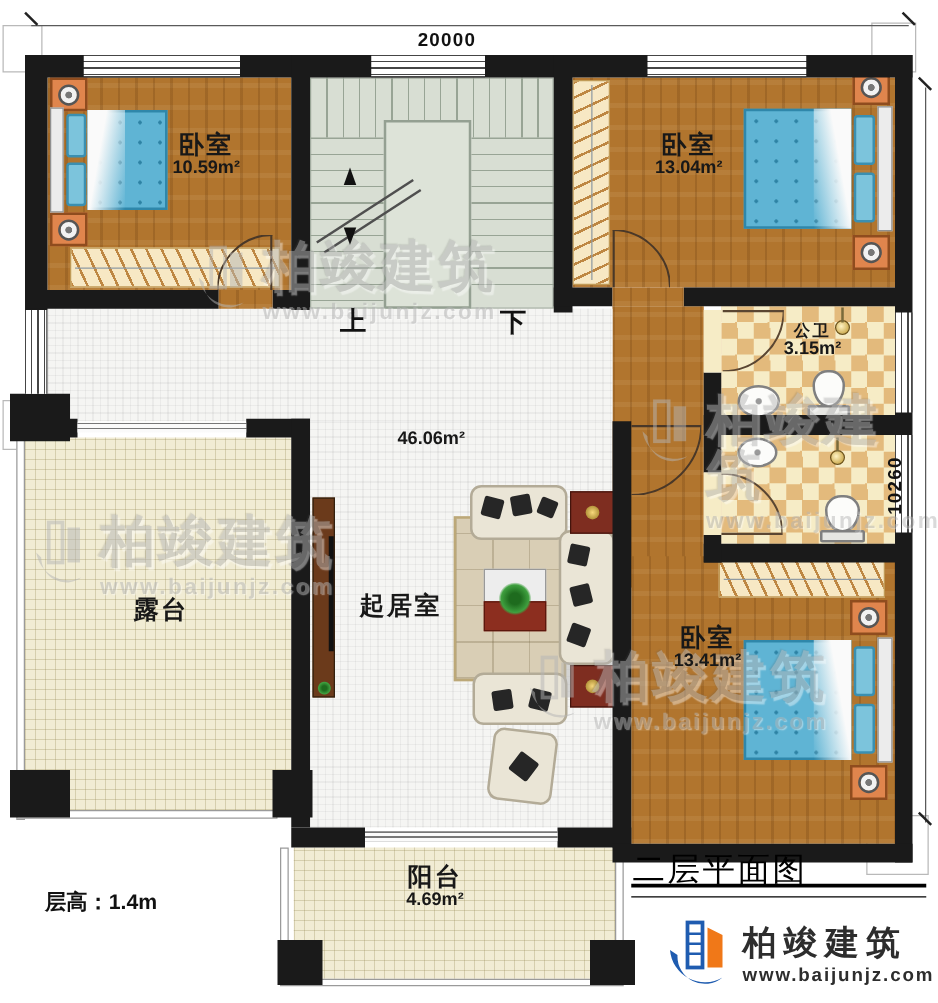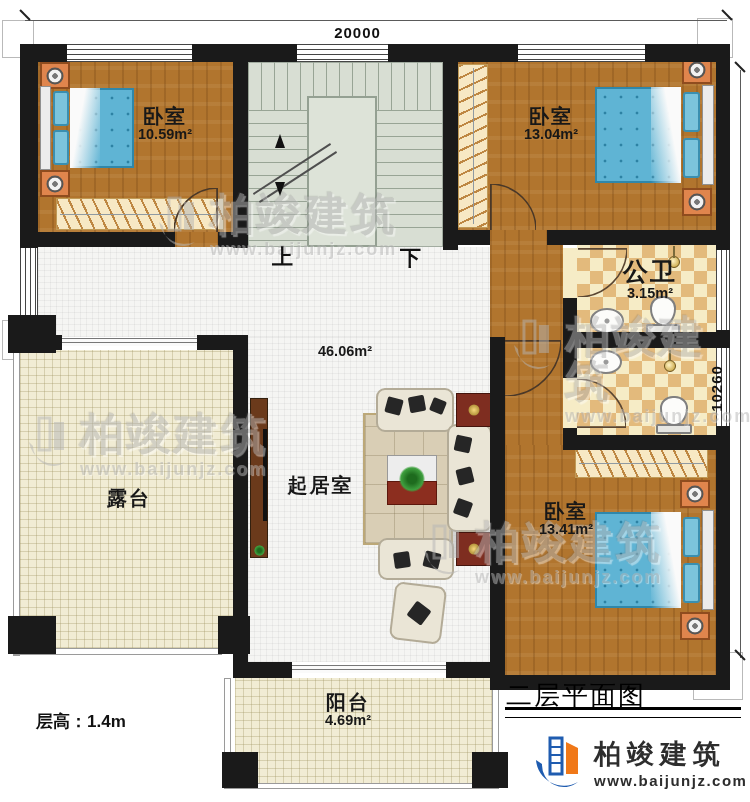--- a/index.html
+++ b/index.html
@@ -263,24 +263,24 @@
     <b>卧室</b>
     <span>13.41m²</span>
   </div>
   <div class="rl" style="left:310px;top:344px;width:70px">
     <span>46.06m²</span>
   </div>
   <div class="rl" style="left:278px;top:474px;width:85px">
     <b>起居室</b>
   </div>
   <div class="rl" style="left:605px;top:258px;width:90px">
-    <b style="font-size:25px">公卫</b>
+    <b style="font-size:13px">公卫</b>
     <span>3.15m²</span>
   </div>
-  <div class="rl" style="left:103px;top:487px;width:52px">
+  <div class="rl" style="left:103px;top:477px;width:52px">
     <b>露台</b>
   </div>
   <div class="rl" style="left:310px;top:691px;width:76px">
     <b>阳台</b>
     <span>4.69m²</span>
   </div>
   <div class="updown" style="left:272px;top:243px">上</div>
   <div class="updown" style="left:400px;top:244px">下</div>
 
   <div class="dimline" style="left:25px;top:20px;width:702px;height:1px"></div>

